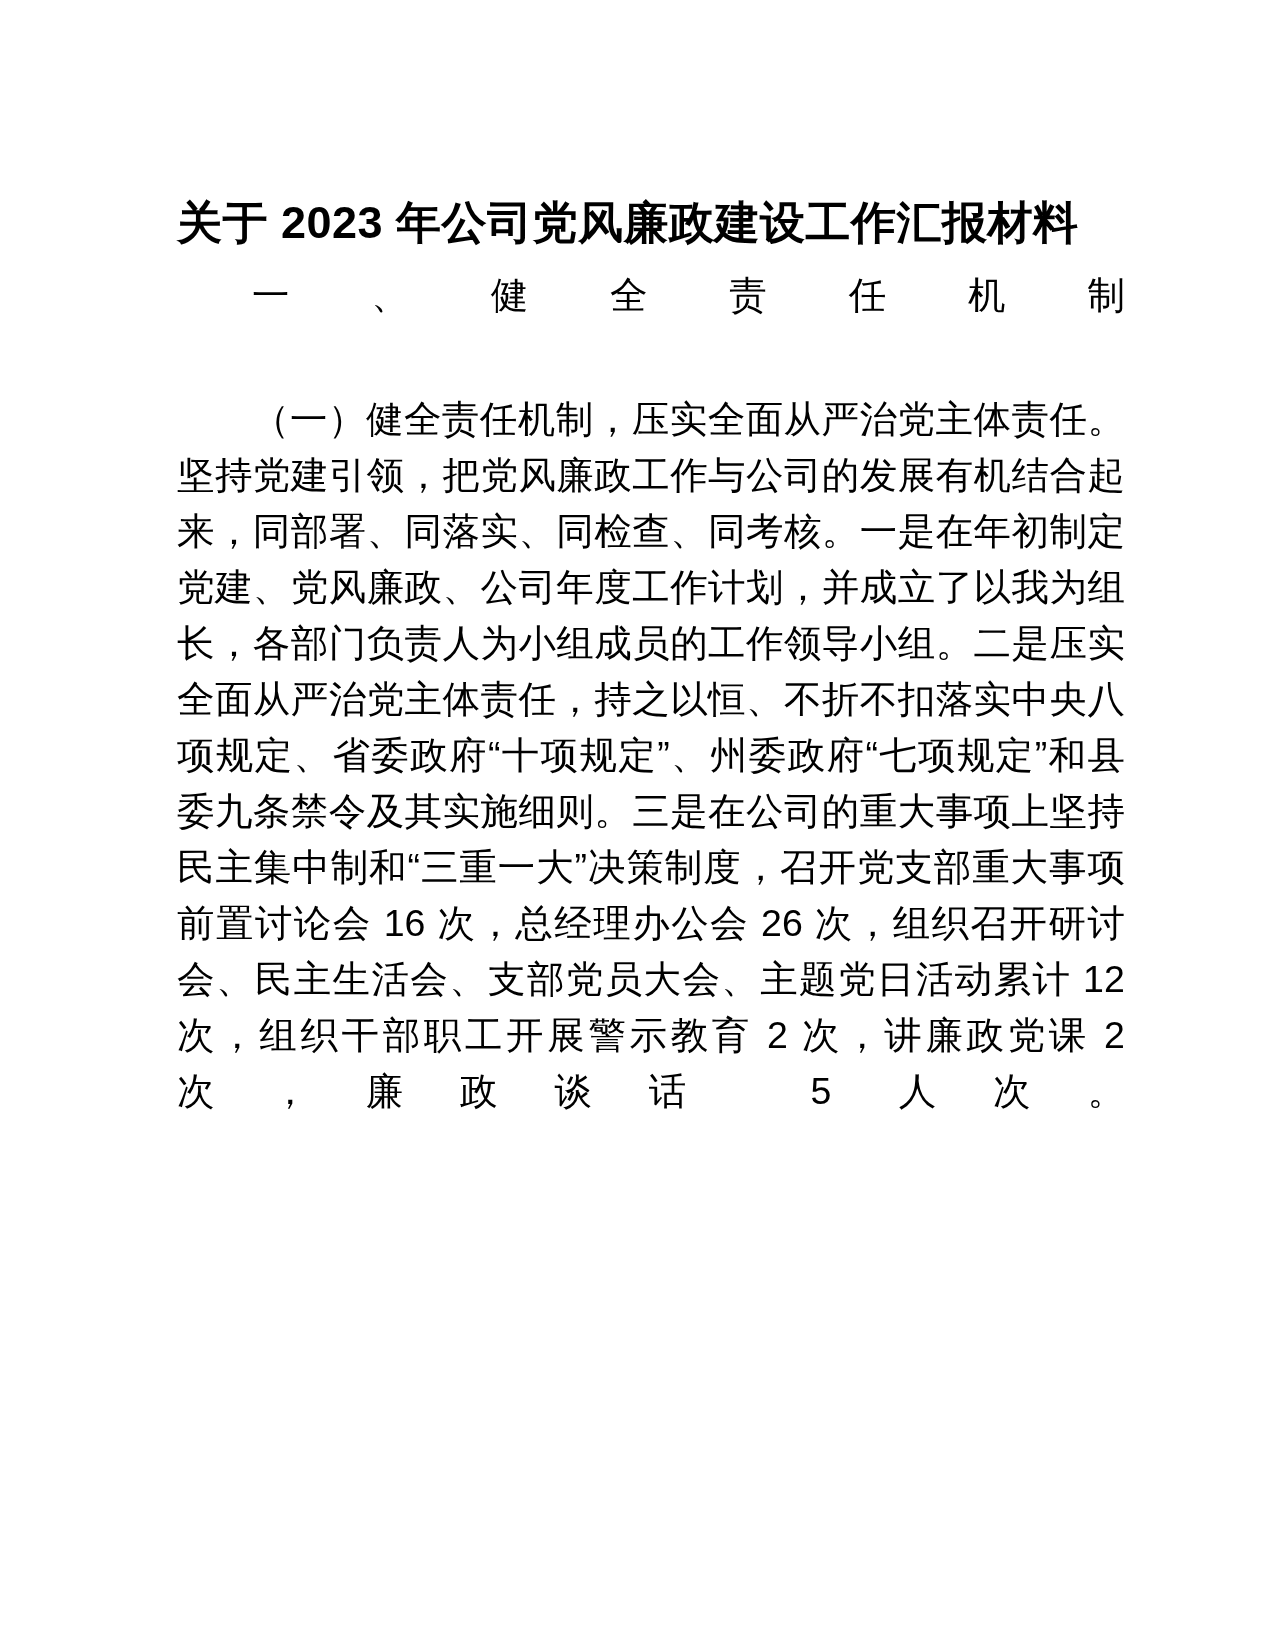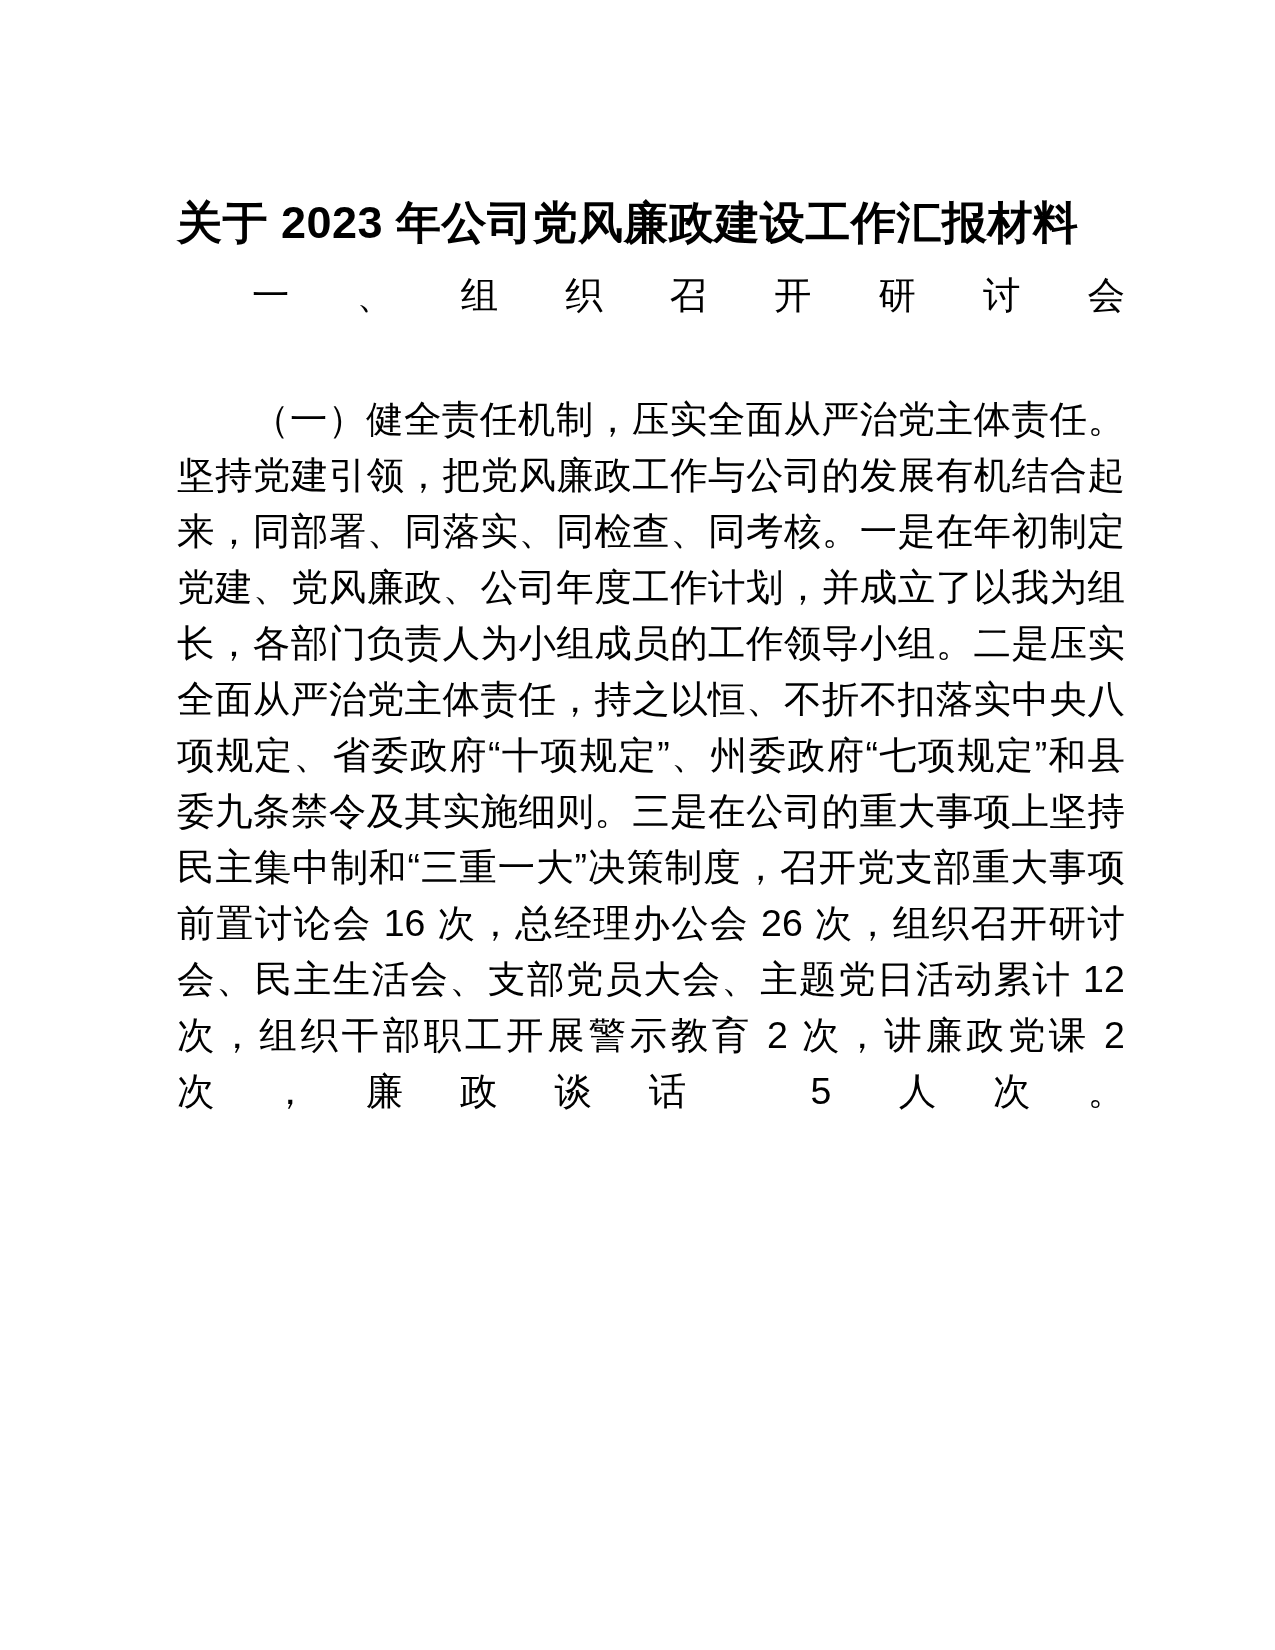--- a/index.html
+++ b/index.html
@@ -61,18 +61,18 @@
 </head>
 <body>
 
 <div class="page">
 
   <h1 class="doc-title" id="title-el">关于 2023 年公司党风廉政建设工作汇报材料</h1>
 
   <div class="body-block">
 
 
-    <p class="heading-2">一、组织召开研讨会</p>
+    <p class="heading-2">一、健全责任机制</p>
 
     <p class="para-last">（一）健全责任机制，压实全面从严治党主体责任。坚持党建引领，把党风廉政工作与公司的发展有机结合起来，同部署、同落实、同检查、同考核。一是在年初制定党建、党风廉政、公司年度工作计划，并成立了以我为组长，各部门负责人为小组成员的工作领导小组。二是压实全面从严治党主体责任，持之以恒、不折不扣落实中央八项规定、省委政府“十项规定”、州委政府“七项规定”和县委九条禁令及其实施细则。三是在公司的重大事项上坚持民主集中制和“三重一大”决策制度，召开党支部重大事项前置讨论会 16 次，总经理办公会 26 次，组织召开研讨会、民主生活会、支部党员大会、主题党日活动累计 12 次，组织干部职工开展警示教育 2 次，讲廉政党课 2 次，廉政谈话 5 人次。</p>
 
   </div>
 </div>
 
 </body></html>

